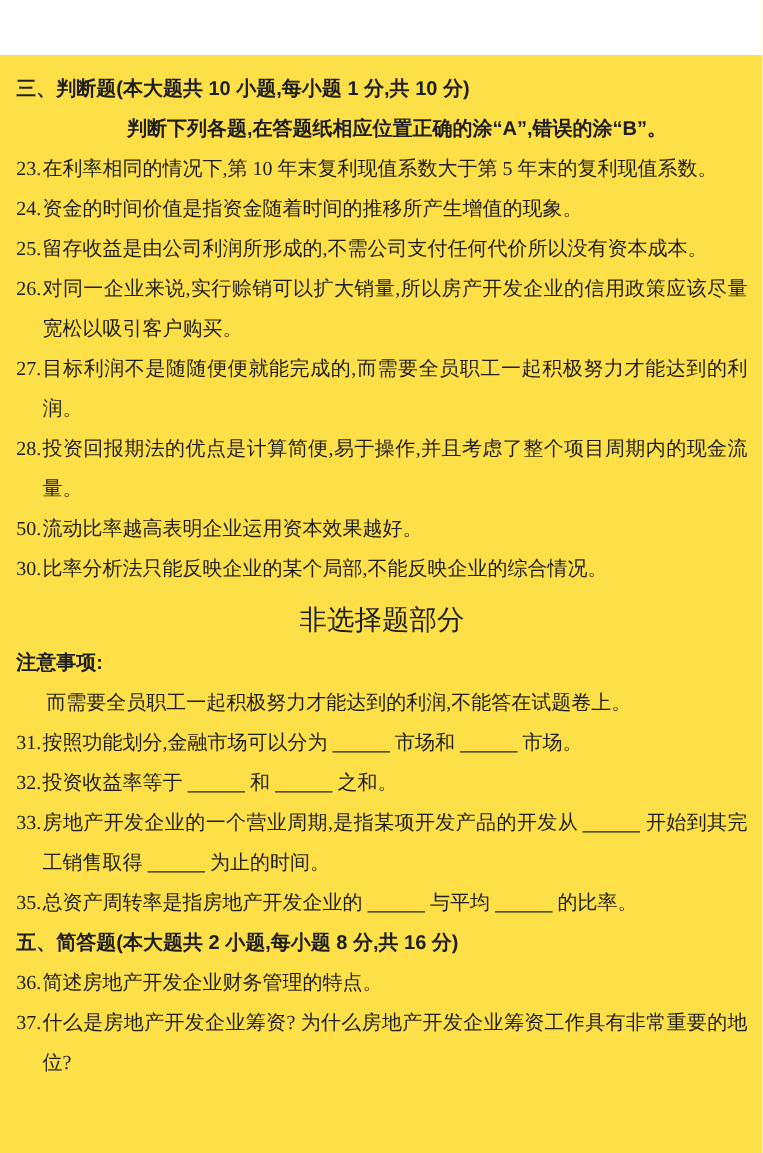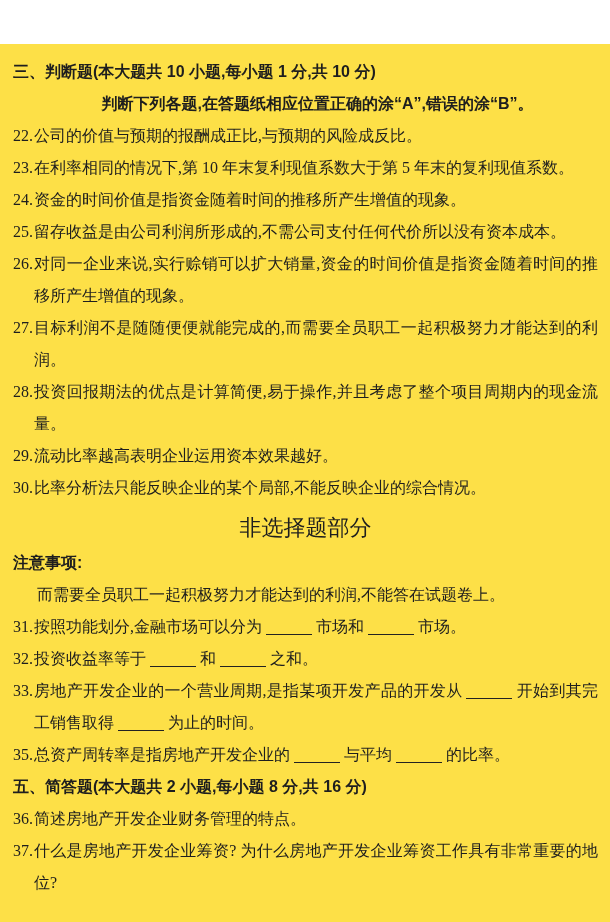--- a/index.html
+++ b/index.html
@@ -68,49 +68,45 @@
 </style>
 </head>
 <body>
 
 <div class="page">
 
   <div class="heading">三、判断题(本大题共 10 小题,每小题 1 分,共 10 分)</div>
   <div class="heading instruction">判断下列各题,在答题纸相应位置正确的涂“A”,错误的涂“B”。</div>
 
   <div class="q-row">
-    <span class="q-num">22.</span>
-    <span class="q-text">公司的价值与预期的报酬成正比,与预期的风险成反比。</span>
-  </div>
-  <div class="q-row">
     <span class="q-num">23.</span>
     <span class="q-text">在利率相同的情况下,第 10 年末复利现值系数大于第 5 年末的复利现值系数。</span>
   </div>
   <div class="q-row">
     <span class="q-num">24.</span>
     <span class="q-text">资金的时间价值是指资金随着时间的推移所产生增值的现象。</span>
   </div>
   <div class="q-row">
     <span class="q-num">25.</span>
     <span class="q-text">留存收益是由公司利润所形成的,不需公司支付任何代价所以没有资本成本。</span>
   </div>
   <div class="q-row">
     <span class="q-num">26.</span>
-    <span class="q-text">对同一企业来说,实行赊销可以扩大销量,资金的时间价值是指资金随着时间的推移所产生增值的现象。</span>
+    <span class="q-text">对同一企业来说,实行赊销可以扩大销量,所以房产开发企业的信用政策应该尽量宽松以吸引客户购买。</span>
   </div>
   <div class="q-row">
     <span class="q-num">27.</span>
     <span class="q-text">目标利润不是随随便便就能完成的,而需要全员职工一起积极努力才能达到的利润。</span>
   </div>
   <div class="q-row">
     <span class="q-num">28.</span>
     <span class="q-text">投资回报期法的优点是计算简便,易于操作,并且考虑了整个项目周期内的现金流量。</span>
   </div>
   <div class="q-row">
-    <span class="q-num">29.</span>
+    <span class="q-num">50.</span>
     <span class="q-text">流动比率越高表明企业运用资本效果越好。</span>
   </div>
   <div class="q-row">
     <span class="q-num">30.</span>
     <span class="q-text">比率分析法只能反映企业的某个局部,不能反映企业的综合情况。</span>
   </div>
 
   <div class="part-title">非选择题部分</div>
   <div class="heading">注意事项:</div>
   <div class="notice-text">而需要全员职工一起积极努力才能达到的利润,不能答在试题卷上。</div>

